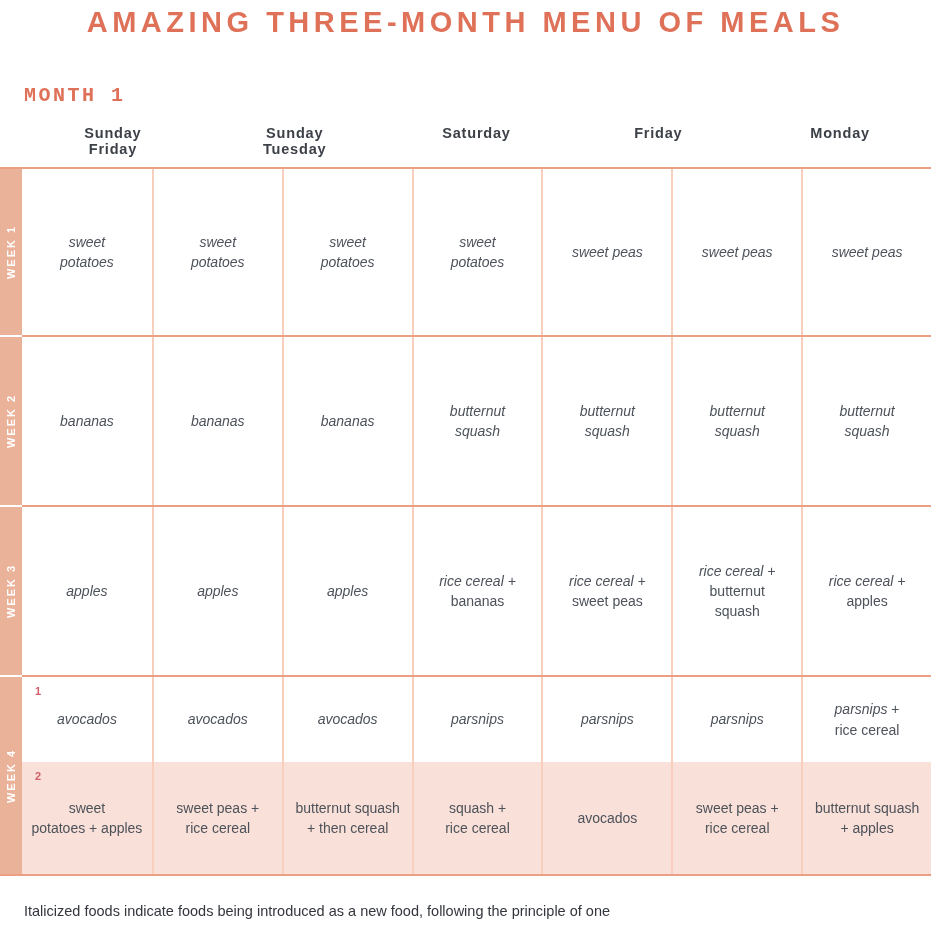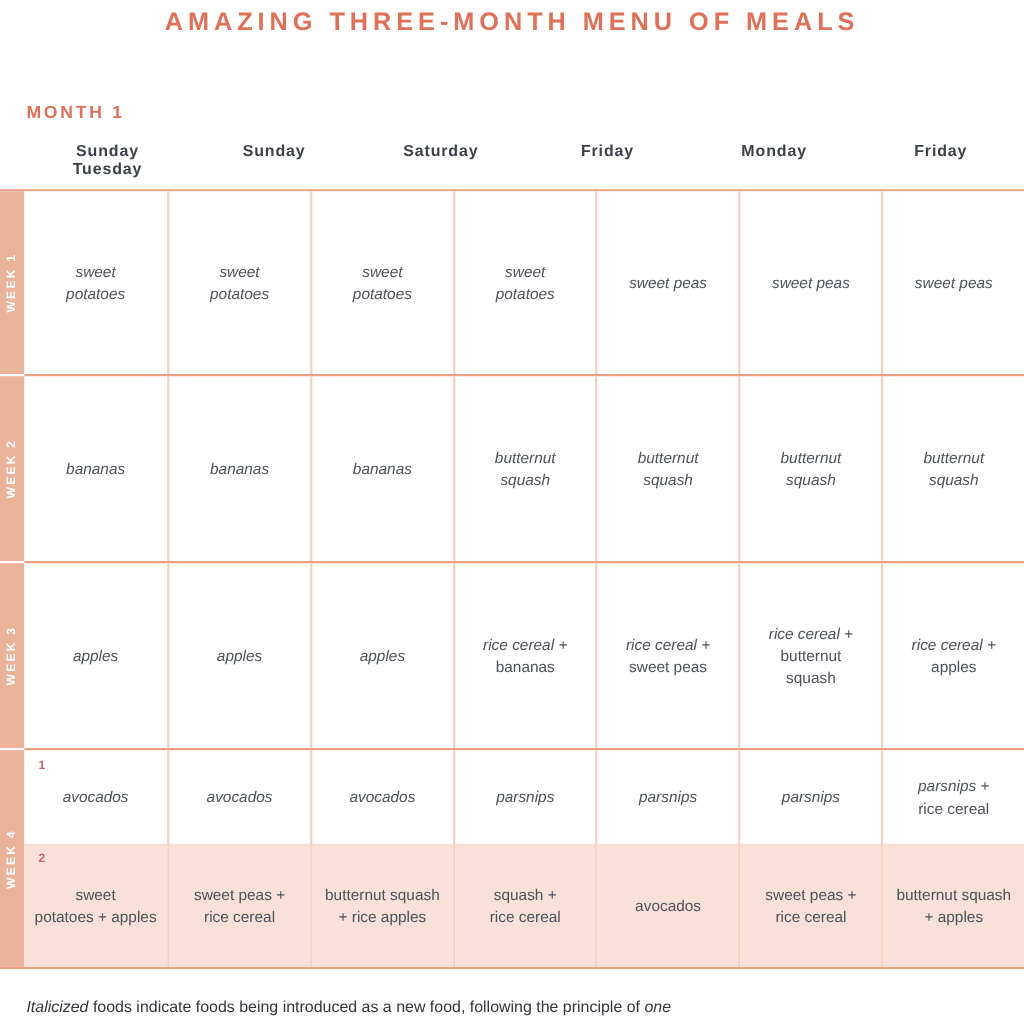--- a/index.html
+++ b/index.html
@@ -17,36 +17,37 @@
   html,body{background:#fff;}
   body{
     width:931px;height:940px;overflow:hidden;
     font-family:"Liberation Sans", sans-serif;
     position:relative;
   }
   .title{
     margin-top:6px;
     text-align:center;
     color:var(--coral);
-    font-size:23px;
+    font-size:29px;
     font-weight:bold;
     letter-spacing:4.5px;
     white-space:nowrap;
   }
   .month{
-    margin:61px 0 0 24px;
+    margin:45px 0 0 24px;
     color:var(--coral);
-    font-size:16px;
+    font-size:20px;
     font-weight:bold;
     letter-spacing:2.5px;
+    font-family:Liberation Mono, monospace;
   }
   .day-header{
     margin:18px 0 10px 22px;
     display:grid;
-    grid-template-columns:repeat(6,1fr);
+    grid-template-columns:repeat(5,1fr);
   }
   .day{
     text-align:center;
     color:var(--head-dark);
     font-size:14.5px;
     font-weight:bold;
     letter-spacing:0.8px;
   }
   .menu-table{
     border-top:2px solid var(--row-line);
@@ -104,21 +105,21 @@
     color:var(--num-red);
     font-size:11px;
     font-weight:bold;
   }
   .footnote{
     margin:24px 0 0 24px;
     color:var(--foot-text);
     font-size:14.5px;
     line-height:1.54;
   }
-  .footnote .it{font-style:italic;}
+  .footnote .it{}
 </style>
 </head>
 <body>
 
 <h1 class="title">AMAZING THREE-MONTH MENU OF MEALS</h1>
 <div class="month">MONTH 1</div>
 <div class="day-header">
     <div class="day">Sunday</div>
     <div class="day">Sunday</div>
     <div class="day">Saturday</div>
@@ -344,21 +345,21 @@
         </div>
         <div class="day-col">
           <div class="meal-cell">
             <div class="cell-content">
               <div class="line"><span class="it">avocados</span></div>
             </div>
           </div>
           <div class="meal-cell shaded">
             <div class="cell-content">
               <div class="line"><span>butternut squash</span></div>
-              <div class="line"><span>+ rice apples</span></div>
+              <div class="line"><span>+ then cereal</span></div>
             </div>
           </div>
         </div>
         <div class="day-col">
           <div class="meal-cell">
             <div class="cell-content">
               <div class="line"><span class="it">parsnips</span></div>
             </div>
           </div>
           <div class="meal-cell shaded">

